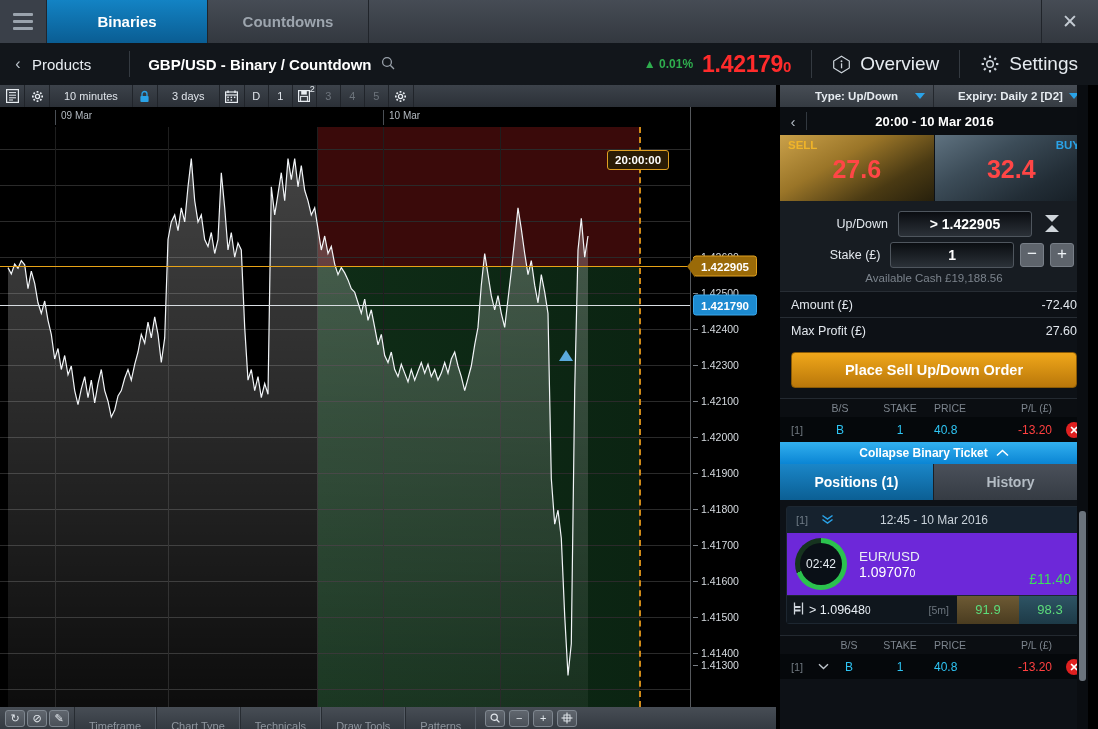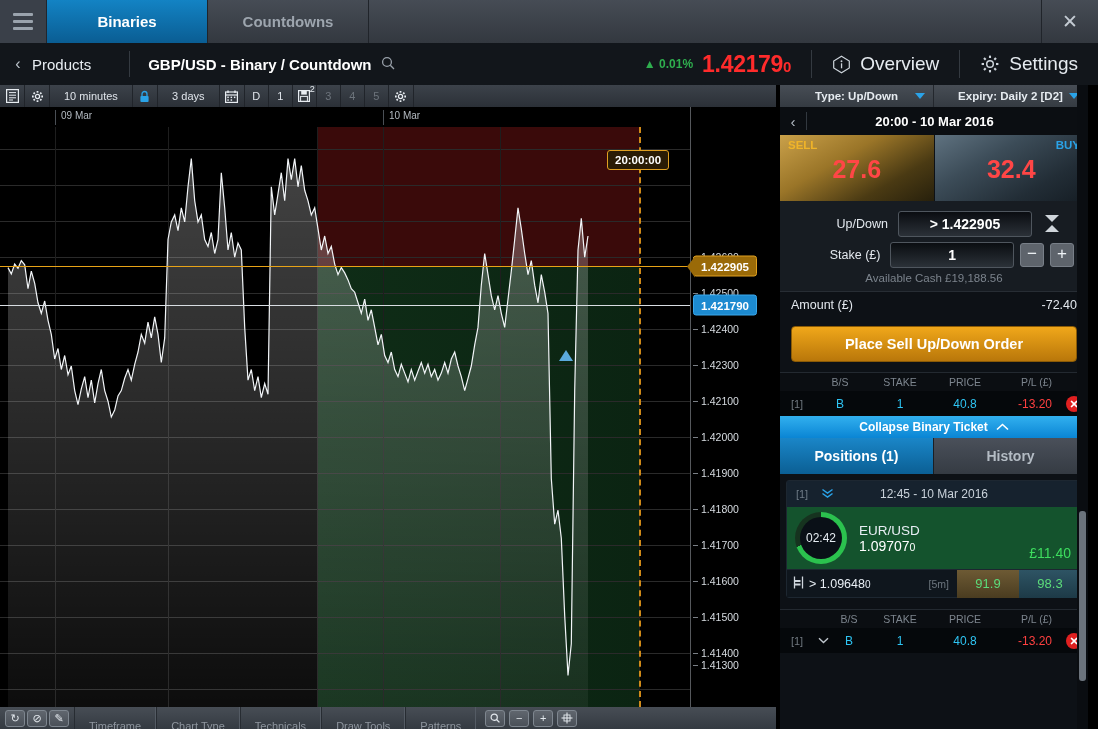--- a/index.html
+++ b/index.html
@@ -144,21 +144,21 @@
               display: flex; align-items: center; justify-content: center;
               color: #ffffff; font-size: 14.5px; font-weight: bold; }
 
   .thead { display: flex; height: 19px; align-items: center; background: #0b0e12;
            border-top: 1px solid #232930; font-size: 10.5px; color: #7d858e; }
   .trow { display: flex; height: 25px; align-items: center; background: #05080b; font-size: 12px; }
   .c-idx { width: 34px; text-align: center; color: #707880; font-size: 11px; }
   .c-chev { width: 18px; text-align: center; color: #bfc6cd; font-size: 10px; }
   .c-bs { width: 52px; text-align: center; color: #2ec4f3; }
   .c-stake { width: 68px; text-align: center; color: #2ec4f3; }
-  .c-price { width: 62px; text-align: center; color: #2ec4f3; }
+  .c-price { width: 62px; text-align: left; color: #2ec4f3; }
   .c-pl { flex: 1; text-align: right; padding-right: 8px; color: #ff4040; }
   .c-x { width: 28px; display: flex; align-items: center; justify-content: center; }
   .xbtn { width: 16px; height: 16px; border-radius: 50%; background: #e02020; color: #fff;
           font-size: 11px; line-height: 16px; text-align: center; font-weight: bold; }
   .thead .c-bs, .thead .c-stake, .thead .c-price { color: #7d858e; }
   .thead .c-pl { color: #7d858e; }
 
   .collapse { height: 22px; background: linear-gradient(#32b0ef, #0a85d4);
               display: flex; align-items: center; justify-content: center; gap: 8px;
               color: #ffffff; font-size: 12px; font-weight: bold; }
@@ -166,21 +166,21 @@
   .ptab { flex: 1; display: flex; align-items: center; justify-content: center;
           font-size: 14px; font-weight: bold; color: #b4bcc4;
           background: linear-gradient(#4a505a, #353b43); border-right: 1px solid #1a1f25; }
   .ptab.active { background: linear-gradient(#1a86c8, #0b5f94); color: #ffffff; }
 
   .poscard { margin: 6px 6px 0; background: #0a1017; border: 1px solid #1d2731; border-radius: 3px; }
   .poshdr { height: 26px; background: #16222e; display: flex; align-items: center; font-size: 12px; color: #c9d2da; }
   .poshdr .idx { width: 30px; text-align: center; color: #6f7b86; font-size: 11px; }
   .poshdr .dc { width: 20px; text-align: center; color: #2aa3e8; font-size: 10px; }
   .poshdr .tt { flex: 1; text-align: center; padding-right: 50px; }
-  .posbody { height: 62px; display: flex; align-items: center; padding: 0 8px; position: relative; background: #14532d; }
+  .posbody { height: 62px; display: flex; align-items: center; padding: 0 8px; position: relative; background: #6d28d9; }
   .ring { position: relative; width: 52px; height: 52px; border-radius: 50%;
           background: conic-gradient(#2bc24e 0deg 250deg, #16331f 250deg 360deg); }
   .ring::after { content: ""; position: absolute; inset: 5px; border-radius: 50%; background: #0a1017; }
   .ring .rt { position: absolute; inset: 0; display: flex; align-items: center; justify-content: center;
               font-size: 12px; color: #e6ecf2; z-index: 2; }
   .posinfo { margin-left: 12px; }
   .posinfo .sym { font-size: 13.5px; color: #e8eef4; }
   .posinfo .prc { font-size: 14px; color: #ffffff; }
   .posinfo .prc .sub { font-size: 10.5px; }
   .pospl { position: absolute; right: 10px; bottom: 8px; font-size: 14px; color: #3ddc5e; }
@@ -507,20 +507,24 @@
         <div class="stepbtn">−</div>
         <div class="stepbtn">+</div>
       </div>
       <div class="cashline">Available Cash £19,188.56</div>
     </div>
 
     <div class="kvrow">
       <span>Amount (£)</span>
       <span class="v">-72.40</span>
     </div>
+    <div class="kvrow">
+      <span>Max Profit (£)</span>
+      <span class="v">27.60</span>
+    </div>
 
     <div class="placebtn">Place Sell Up/Down Order</div>
 
     <div class="thead">
       <span class="c-idx"></span>
       <span class="c-bs">B/S</span>
       <span class="c-stake">STAKE</span>
       <span class="c-price">PRICE</span>
       <span class="c-pl">P/L (£)</span>
       <span class="c-x"></span>

